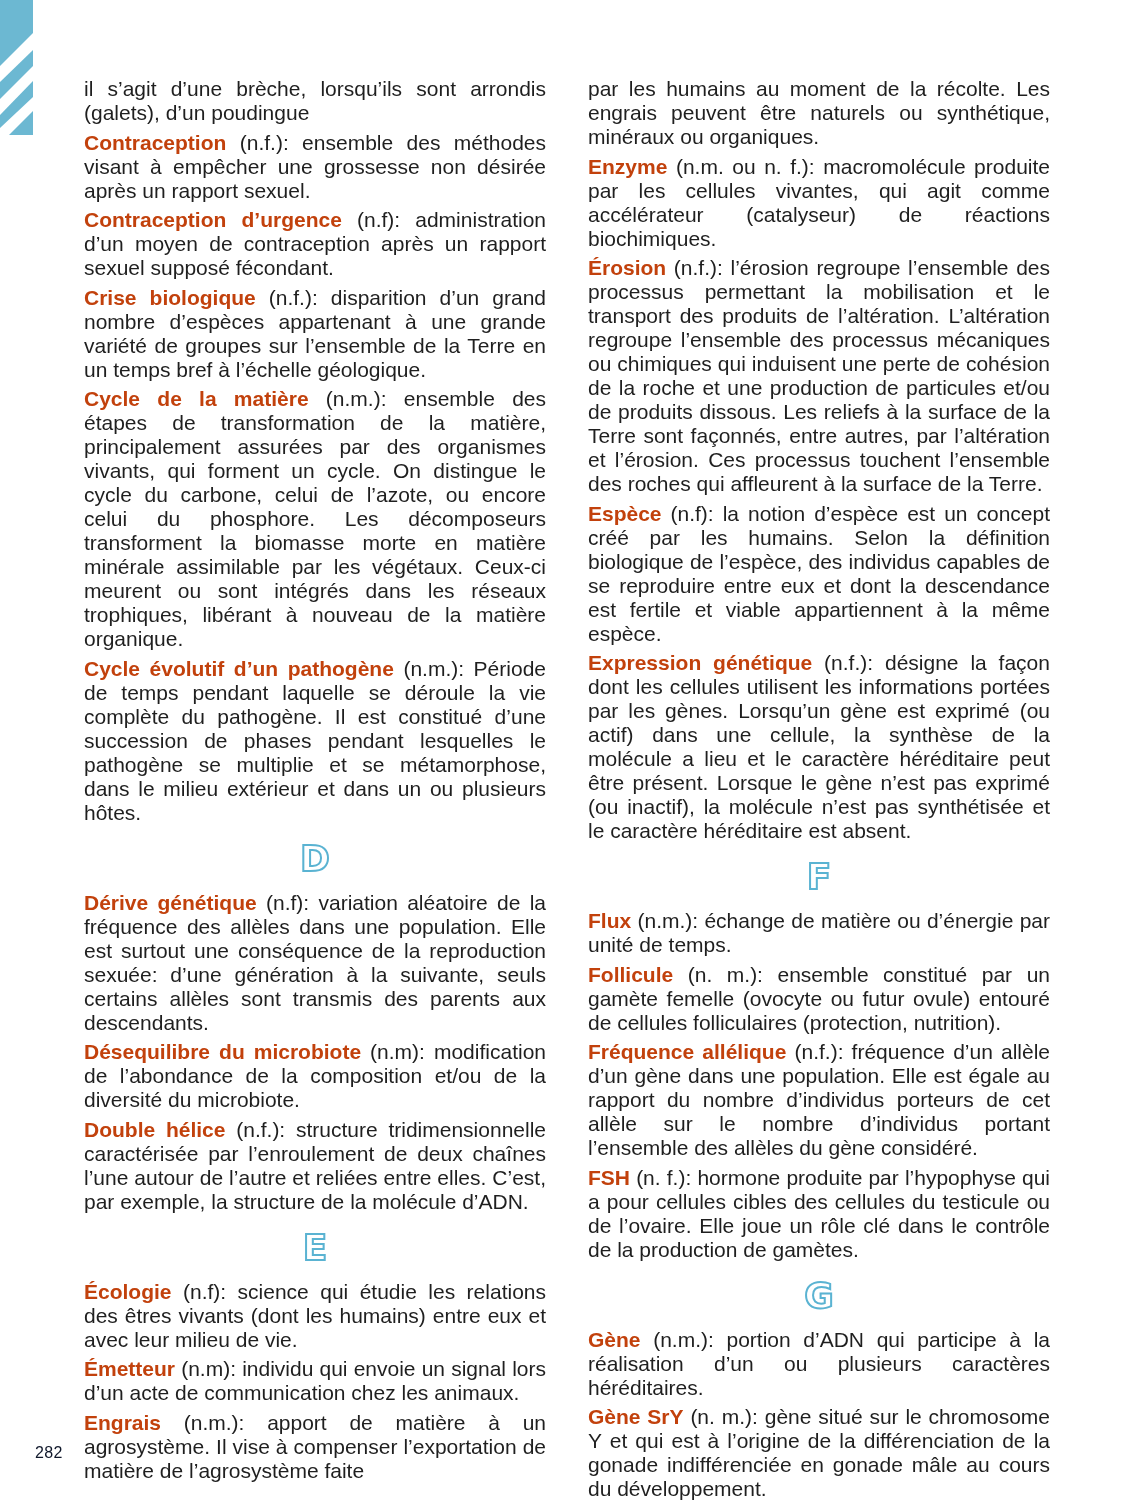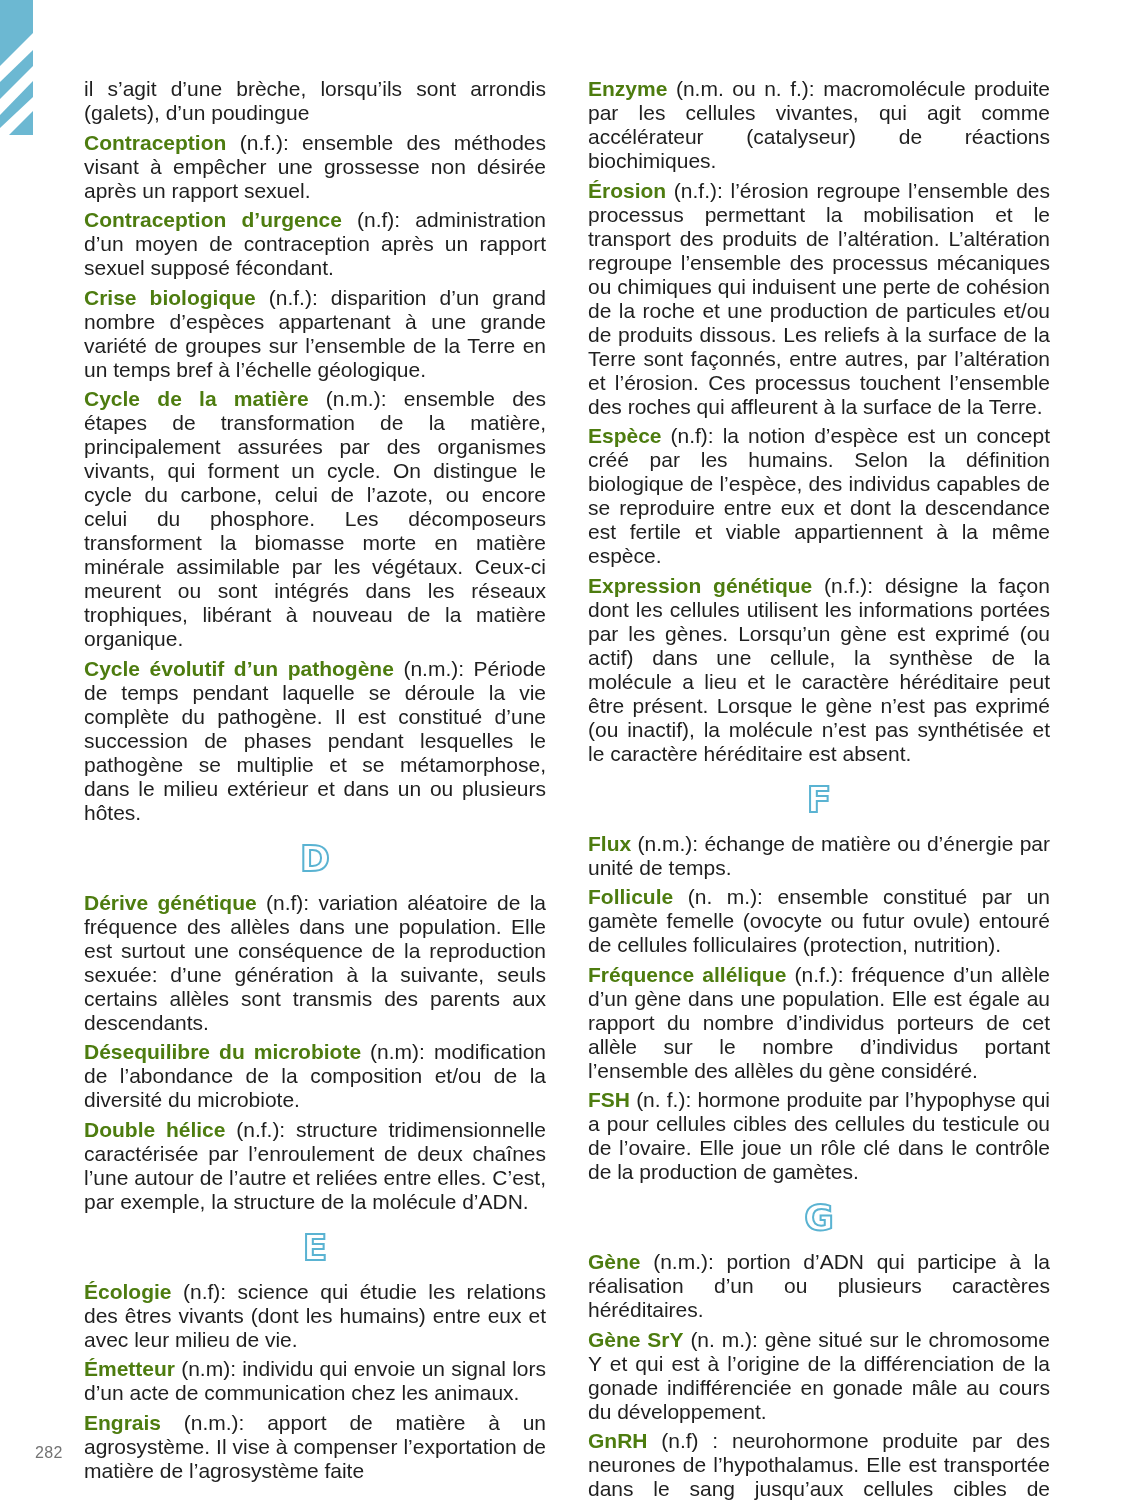--- a/index.html
+++ b/index.html
@@ -9,32 +9,32 @@
     font-family: "Liberation Sans", "DejaVu Sans", sans-serif;
   }
   .stripes { position: absolute; left: 0; top: 0; width: 33px; height: 135px; }
   .col { position: absolute; top: 77px; width: 462px; }
   .col-left { left: 84px; }
   .col-right { left: 588px; }
   .entry {
     font-size: 21px; line-height: 24px; text-align: justify;
     margin: 0 0 5.5px 0; hyphens: manual;
   }
-  .term { font-weight: bold; color: #4d7c0f; }
+  .term { font-weight: bold; color: #c2410c; }
   .letter {
     display: block; text-align: center; margin: 14px 0 12px 0; height: 40px;
   }
   .letter span {
     display: inline-block; font-family: "DejaVu Sans", sans-serif;
     font-weight: bold; font-size: 36px; line-height: 40px;
     color: #ffffff; -webkit-text-stroke: 2px #5ab3d2;
   }
   .page-number {
     position: absolute; left: 35px; top: 1444px;
-    font-size: 16px; color: #737373; letter-spacing: 0.3px;
+    font-size: 16px; color: #0f172a; letter-spacing: 0.3px;
   }
 </style>
 </head>
 <body>
 
 <svg class="stripes" viewBox="0 0 33 135" xmlns="http://www.w3.org/2000/svg">
   <polygon points="0,0 33,0 33,33 0,66" fill="#6cb8d2"></polygon>
   <polygon points="0,82 33,50 33,66 0,99" fill="#6cb8d2"></polygon>
   <polygon points="0,115 33,81 33,97 0,128" fill="#6cb8d2"></polygon>
   <polygon points="9,135 33,111 33,135" fill="#6cb8d2"></polygon>
@@ -56,20 +56,21 @@
   <p class="entry"><span class="term">Double hélice</span><span> (n.f.): </span><span>structure tridimensionnelle carac­térisée par l’enroulement de deux chaînes l’une autour de l’autre et reliées entre elles. C’est, par exemple, la structure de la molécule d’ADN.</span></p>
 
   <div class="letter"><span>E</span></div>
 
   <p class="entry"><span class="term">Écologie</span><span> (n.f): </span><span>science qui étudie les relations des êtres vivants (dont les humains) entre eux et avec leur milieu de vie.</span></p>
   <p class="entry"><span class="term">Émetteur</span><span> (n.m): </span><span>individu qui envoie un signal lors d’un acte de communication chez les animaux.</span></p>
   <p class="entry"><span class="term">Engrais</span><span> (n.m.): </span><span>apport de matière à un agrosystème. Il vise à compenser l’exportation de matière de l’agrosystème faite</span></p>
 </div>
 
 <div class="col col-right">
+  <p class="entry">par les humains au moment de la récolte. Les engrais peuvent être naturels ou synthétique, minéraux ou organiques.</p>
 
   <p class="entry"><span class="term">Enzyme</span><span> (n.m. ou n. f.): </span><span>macromolécule produite par les cellules vivantes, qui agit comme accélérateur (catalyseur) de réactions biochimiques.</span></p>
   <p class="entry"><span class="term">Érosion</span><span> (n.f.): </span><span>l’érosion regroupe l’ensemble des processus permettant la mobilisation et le transport des produits de l’altération. L’altération regroupe l’ensemble des processus mécaniques ou chimiques qui induisent une perte de cohé­sion de la roche et une production de particules et/ou de produits dissous. Les reliefs à la surface de la Terre sont façonnés, entre autres, par l’altération et l’érosion. Ces processus touchent l’ensemble des roches qui affleurent à la surface de la Terre.</span></p>
   <p class="entry"><span class="term">Espèce</span><span> (n.f): </span><span>la notion d’espèce est un concept créé par les humains. Selon la définition biologique de l’espèce, des indi­vidus capables de se reproduire entre eux et dont la descen­dance est fertile et viable appartiennent à la même espèce.</span></p>
   <p class="entry"><span class="term">Expression génétique</span><span> (n.f.): </span><span>désigne la façon dont les cellules utilisent les informations portées par les gènes. Lorsqu’un gène est exprimé (ou actif) dans une cellule, la synthèse de la molécule a lieu et le caractère héréditaire peut être présent. Lorsque le gène n’est pas exprimé (ou inactif), la molécule n’est pas synthétisée et le caractère héréditaire est absent.</span></p>
 
   <div class="letter"><span>F</span></div>
 
   <p class="entry"><span class="term">Flux</span><span> (n.m.): </span><span>échange de matière ou d’énergie par unité de temps.</span></p>
   <p class="entry"><span class="term">Follicule</span><span> (n. m.): </span><span>ensemble constitué par un gamète femelle (ovocyte ou futur ovule) entouré de cellules folliculaires (protection, nutrition).</span></p>

